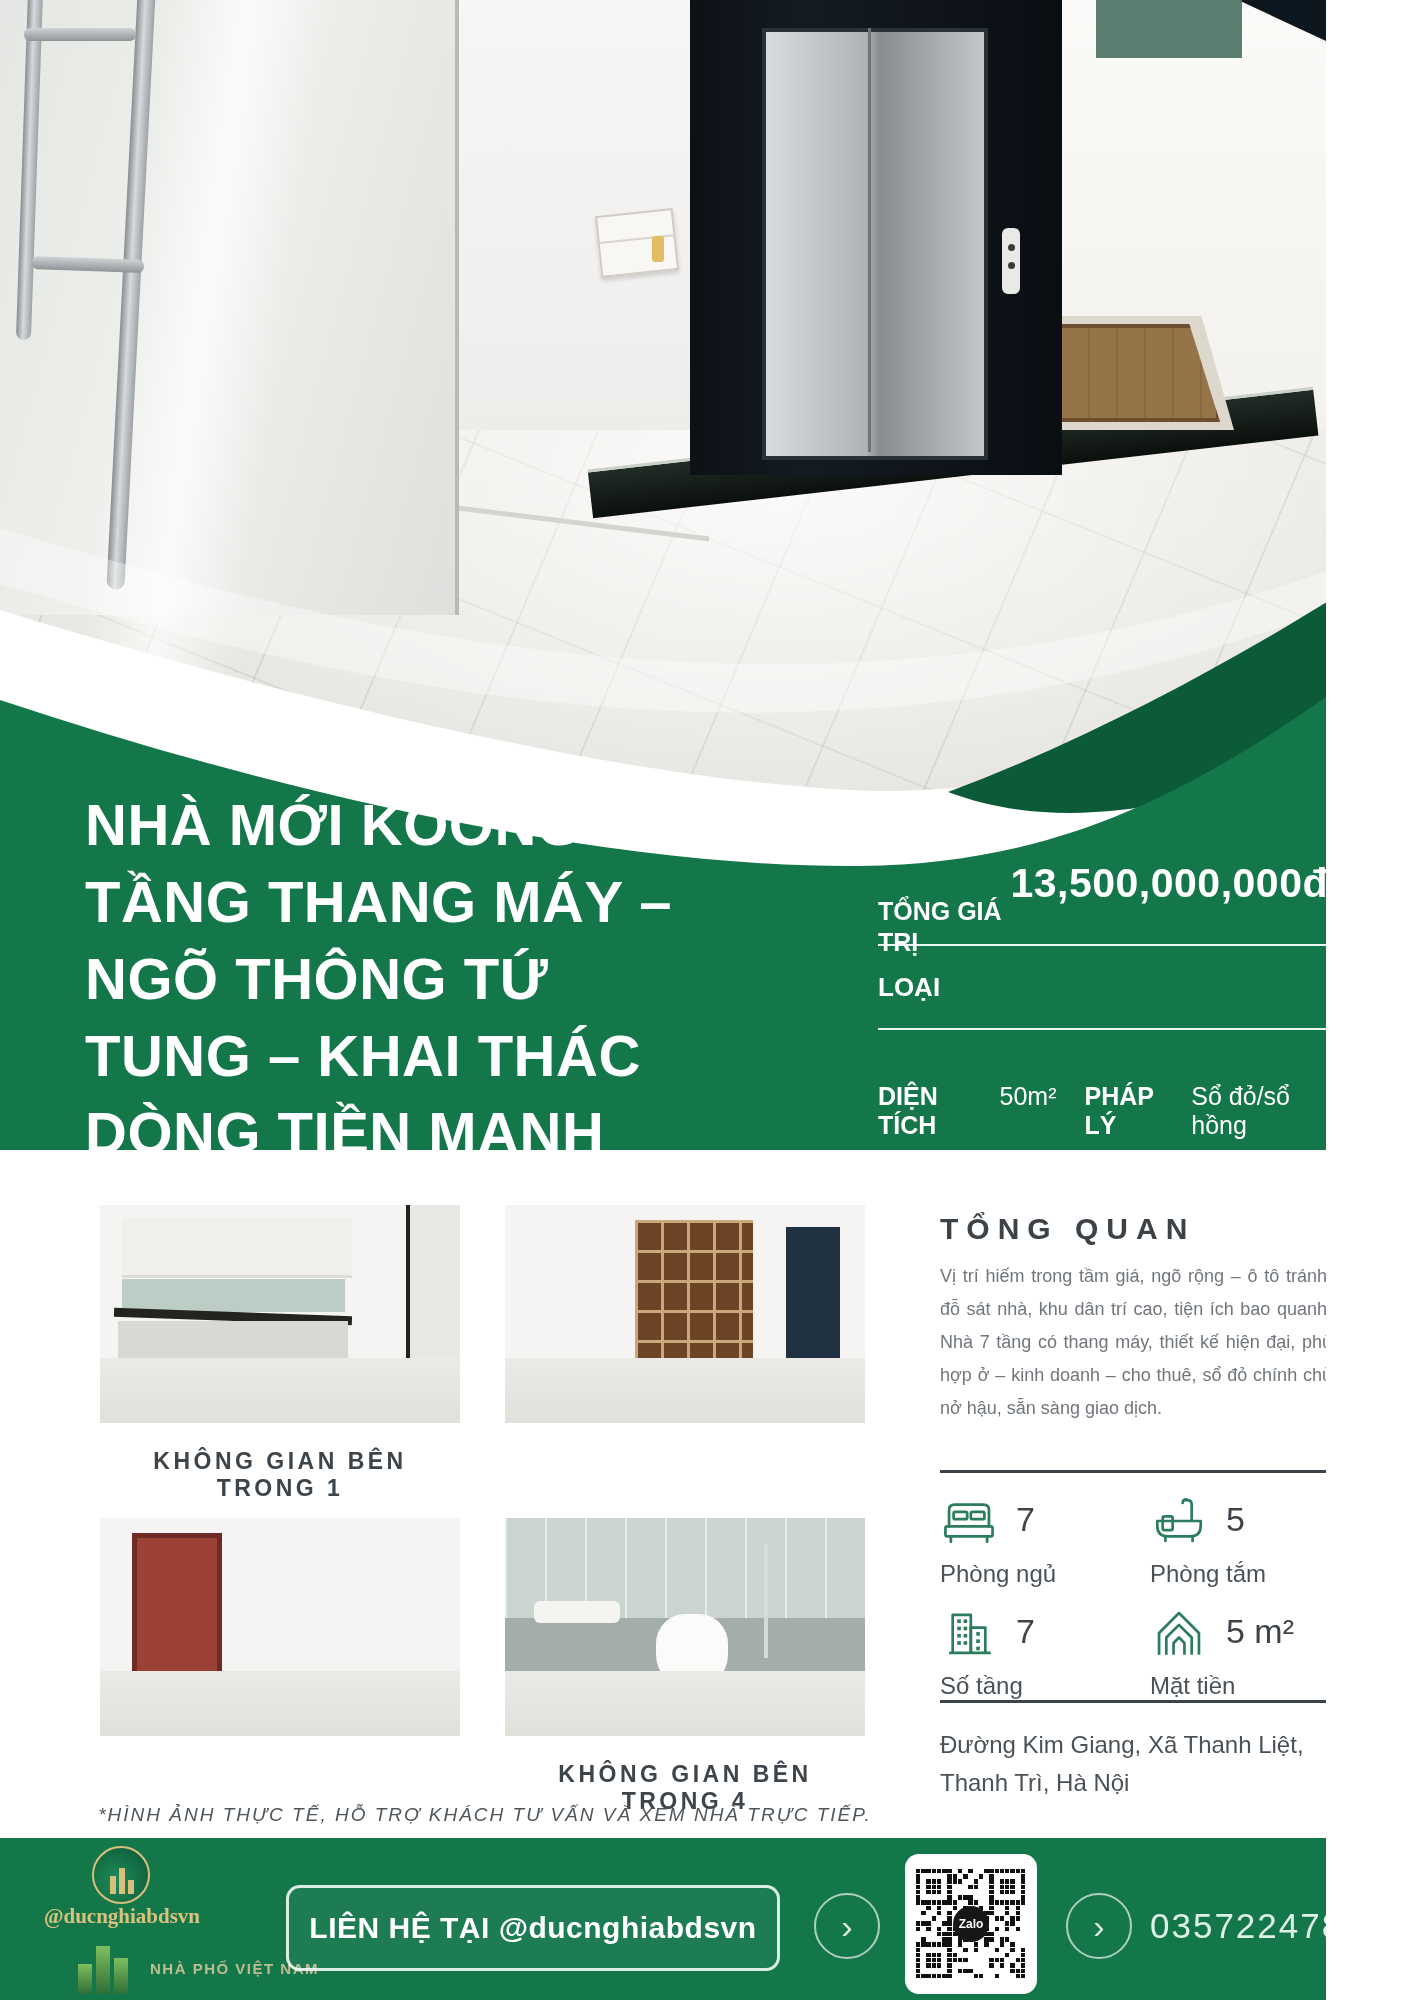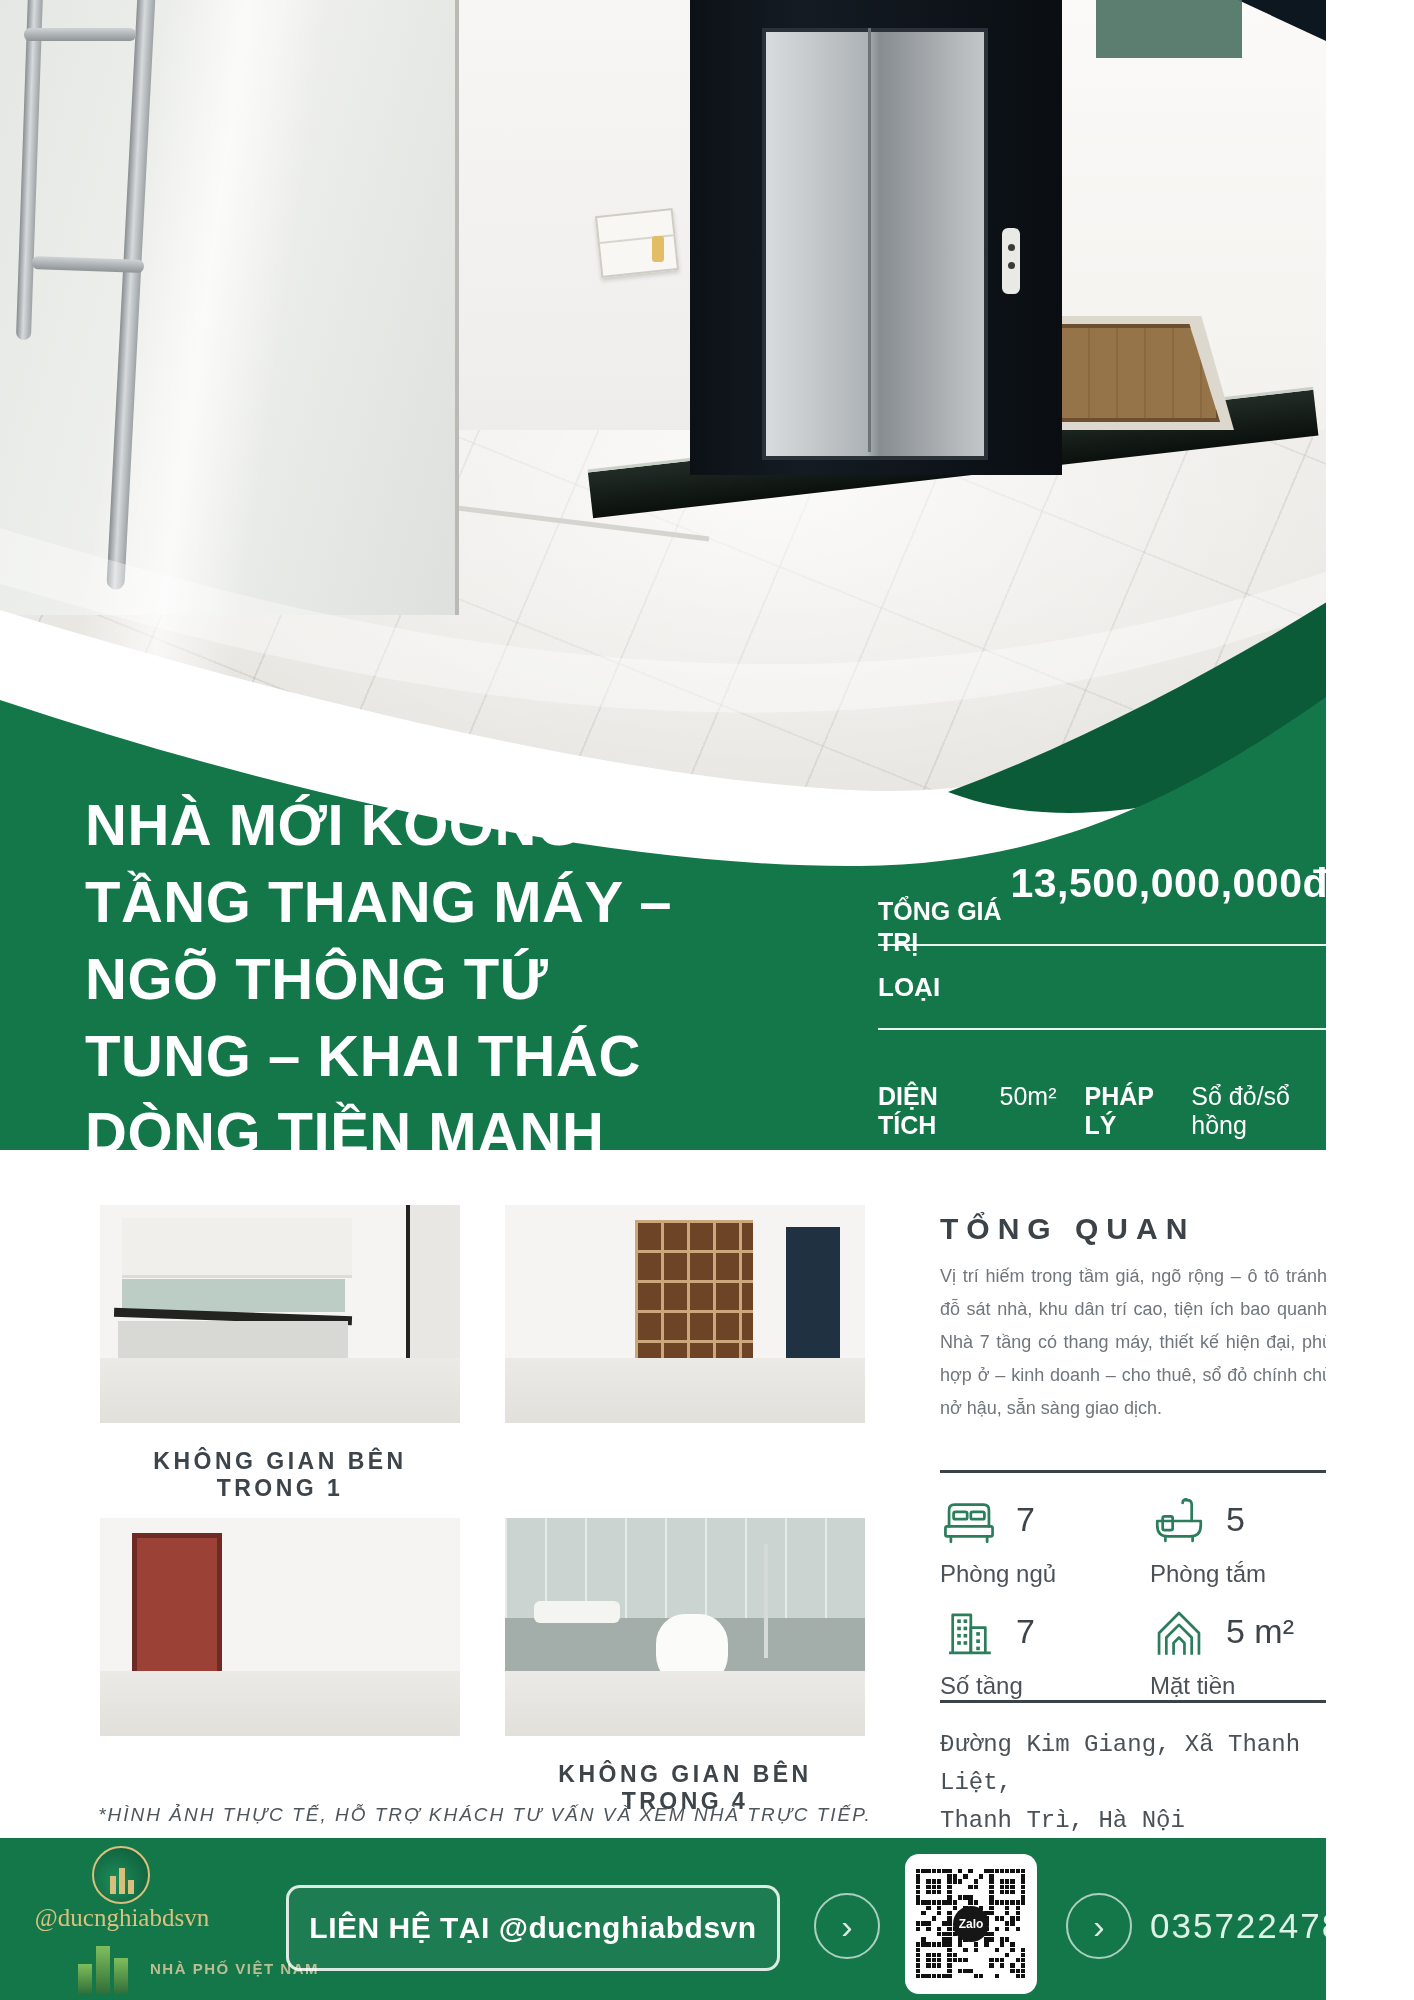--- a/index.html
+++ b/index.html
@@ -108,29 +108,29 @@
 
   .ov-head{position:absolute;left:940px;top:1212px;font-size:30px;font-weight:bold;letter-spacing:8px;color:#3b4248;}
   .ov-body{position:absolute;left:940px;top:1260px;width:392px;font-size:18px;line-height:33px;
         text-align:justify;color:#70767b;}
   .ov-hr{position:absolute;left:940px;width:390px;height:3px;background:#3b4248;}
   .ov-hr1{top:1470px;} .ov-hr2{top:1700px;}
   .stat{position:absolute;width:190px;}
   .stat .icon-wrap{position:absolute;left:0;top:0;width:58px;height:58px;}
   .stat .val{position:absolute;left:76px;top:8px;font-size:34px;color:#3d444a;}
   .stat .lab{position:absolute;left:0;top:68px;font-size:24px;color:#4a5157;white-space:nowrap;}
-  .addr{position:absolute;left:940px;top:1726px;width:392px;font-size:24px;line-height:38px;color:#4a5157;font-family:Liberation Mono, monospace;}
+  .addr{position:absolute;left:940px;top:1726px;width:392px;font-size:24px;line-height:38px;color:#4a5157;}
 
   
   .footer{position:absolute;left:0;top:1838px;width:1414px;height:162px;background:#14774A;}
   .emblem{position:absolute;left:92px;top:8px;width:54px;height:54px;border-radius:50%;
         border:2px solid #d8c07c;background:radial-gradient(circle at 40% 60%, #1d8b58, #0c5636);}
   .emblem i{position:absolute;bottom:8px;background:#d8c07c;width:6px;}
   .handle{position:absolute;left:12px;top:66px;width:220px;text-align:center;
-        font-family:"Liberation Serif", serif;font-weight:normal;font-size:25px;color:#d9c27e;}
+        font-family:"Liberation Serif", serif;font-weight:bold;font-size:21px;color:#d9c27e;}
   .brandicon{position:absolute;left:72px;top:100px;width:70px;height:56px;}
   .brandicon i{position:absolute;bottom:0;background:linear-gradient(180deg,#7fbe5d,#2f6e37);width:14px;}
   .brandname{position:absolute;left:150px;top:122px;font-size:15px;font-weight:bold;letter-spacing:1.5px;color:#bdbd92;}
   .cta{position:absolute;left:286px;top:47px;width:488px;height:80px;border:3px solid rgba(255,255,255,.85);
         border-radius:14px;background:rgba(255,255,255,.04);display:flex;align-items:center;justify-content:center;
         font-size:30px;font-weight:bold;color:#ffffff;letter-spacing:.5px;cursor:pointer;}
   .chev{position:absolute;top:55px;width:62px;height:62px;border:2px solid rgba(255,255,255,.65);border-radius:50%;
         display:flex;align-items:center;justify-content:center;color:rgba(255,255,255,.85);font-size:34px;}
   .chev1{left:814px;} .chev2{left:1066px;}
   .qr-card{position:absolute;left:905px;top:16px;width:132px;height:140px;background:#ffffff;border-radius:14px;}

